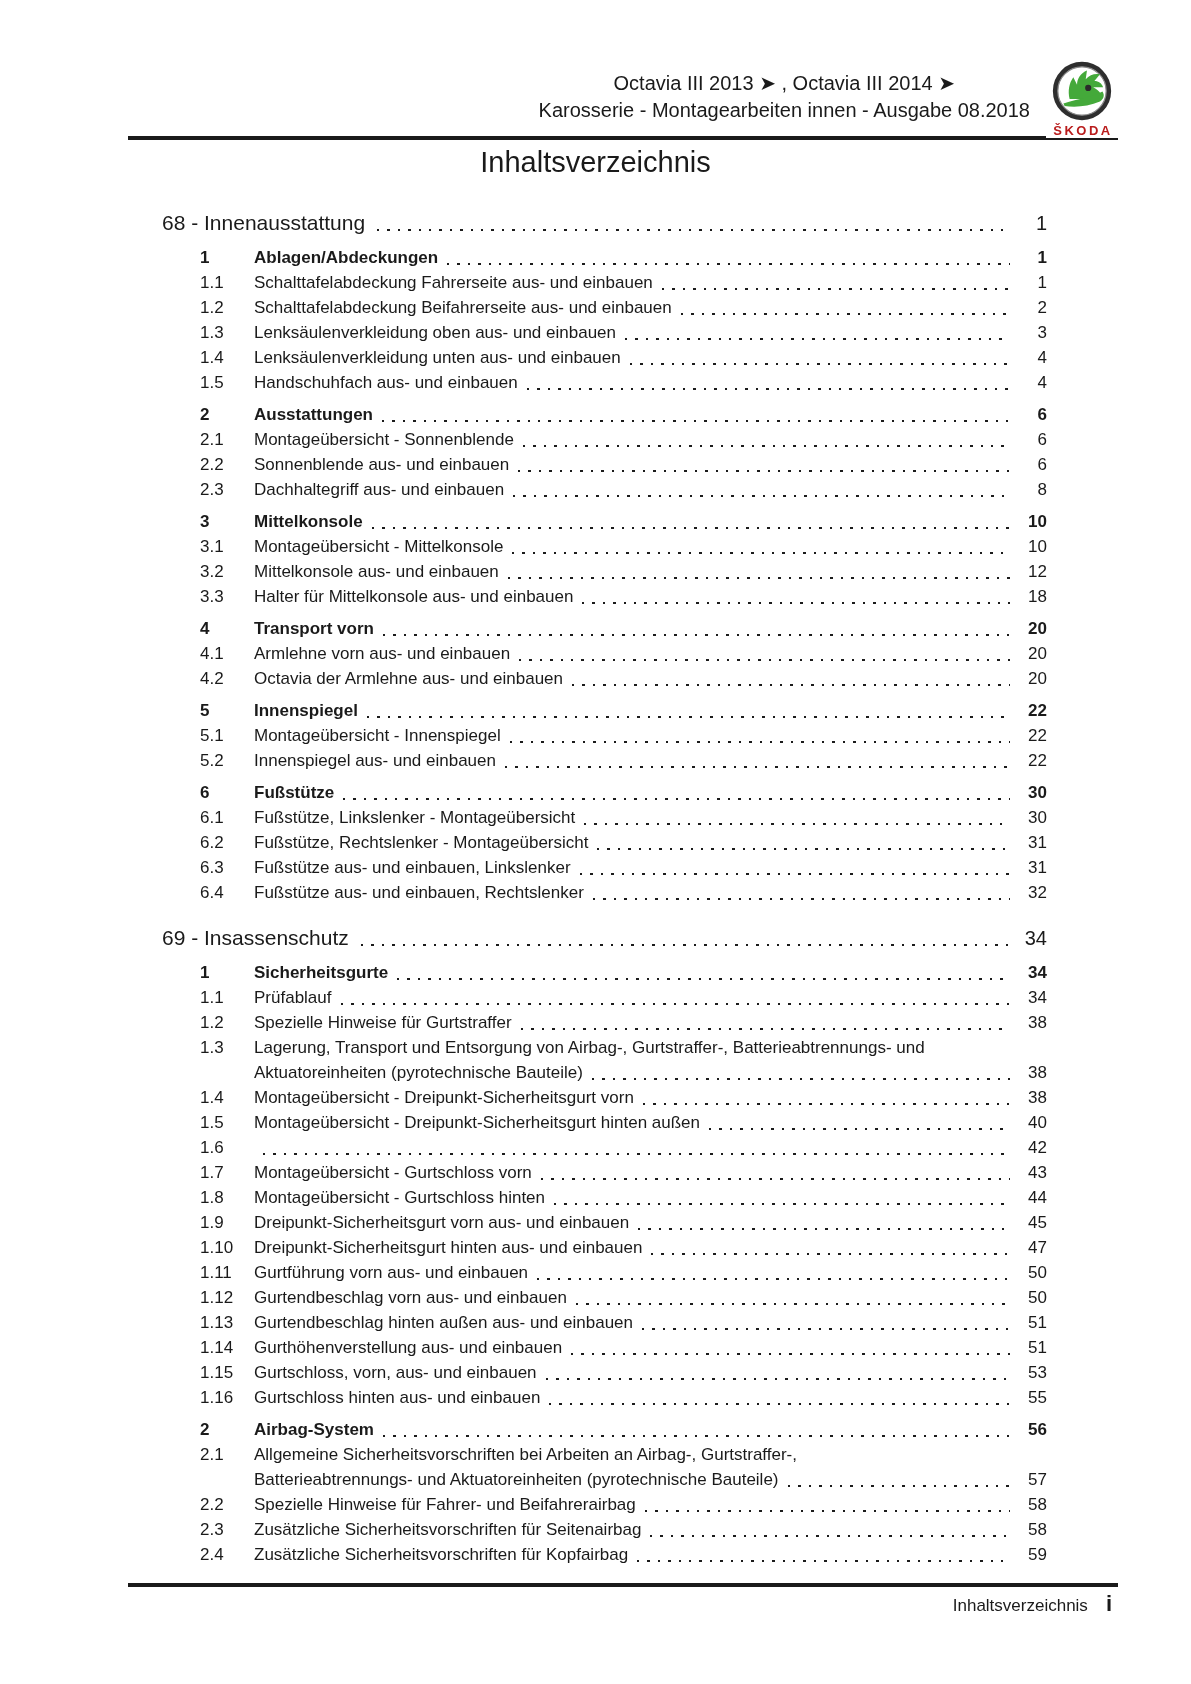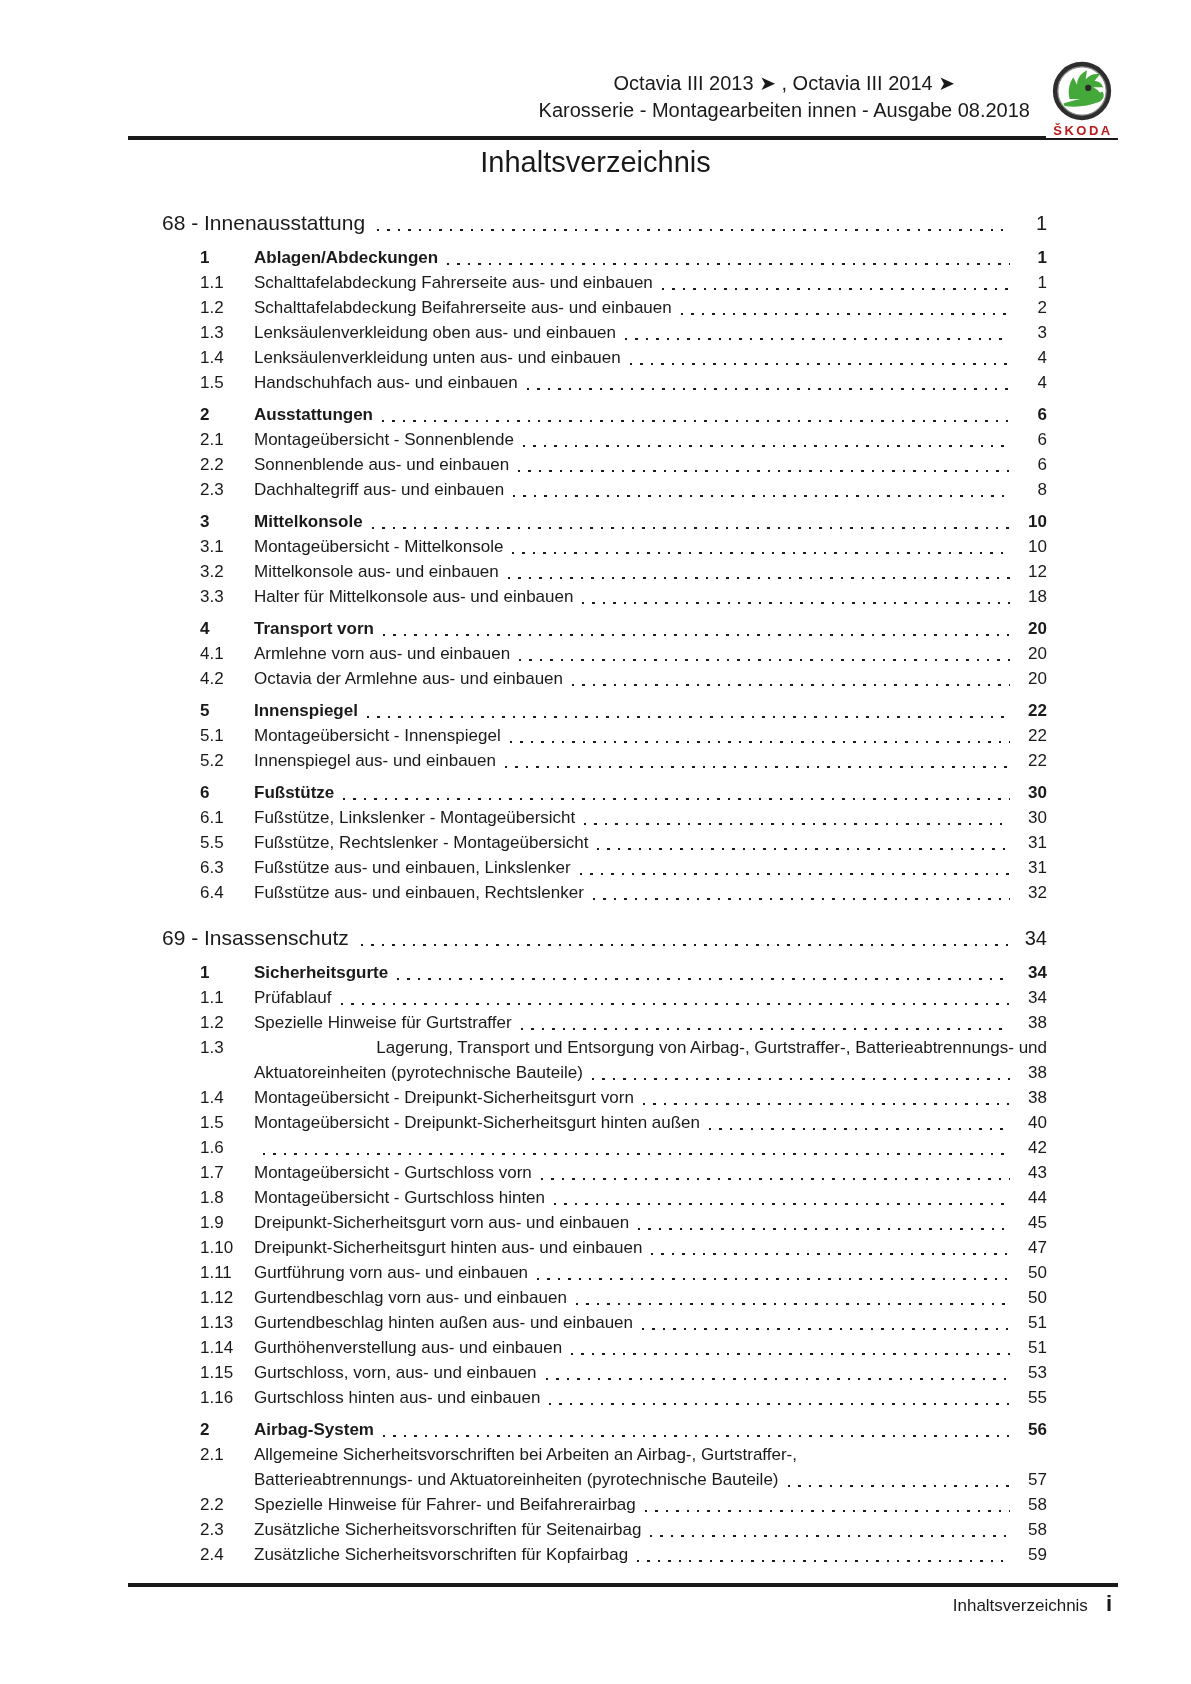--- a/index.html
+++ b/index.html
@@ -289,21 +289,21 @@
         <span class="inum">6.1</span>
         <span class="ibody">
           <span class="lineflex">
             <span class="ititle">Fußstütze, Linkslenker - Montageübersicht</span>
             <span class="dots"></span>
             <span class="ipage">30</span>
           </span>
         </span>
       </div>
       <div class="item-row">
-        <span class="inum">5.5</span>
+        <span class="inum">6.2</span>
         <span class="ibody">
           <span class="lineflex">
             <span class="ititle">Fußstütze, Rechtslenker - Montageübersicht</span>
             <span class="dots"></span>
             <span class="ipage">31</span>
           </span>
         </span>
       </div>
       <div class="item-row">
         <span class="inum">6.3</span>
@@ -356,21 +356,21 @@
           <span class="lineflex">
             <span class="ititle">Spezielle Hinweise für Gurtstraffer</span>
             <span class="dots"></span>
             <span class="ipage">38</span>
           </span>
         </span>
       </div>
       <div class="item-row">
         <span class="inum">1.3</span>
         <span class="ibody">
-          <span class="l1" style="display: block; text-align: right;">Lagerung, Transport und Entsorgung von Airbag-, Gurtstraffer-, Batterieabtrennungs- und</span>
+          <span class="l1" style="display: block;">Lagerung, Transport und Entsorgung von Airbag-, Gurtstraffer-, Batterieabtrennungs- und</span>
           <span class="lineflex">
             <span class="ititle">Aktuatoreinheiten (pyrotechnische Bauteile)</span>
             <span class="dots"></span>
             <span class="ipage">38</span>
           </span>
         </span>
       </div>
       <div class="item-row">
         <span class="inum">1.4</span>
         <span class="ibody">

